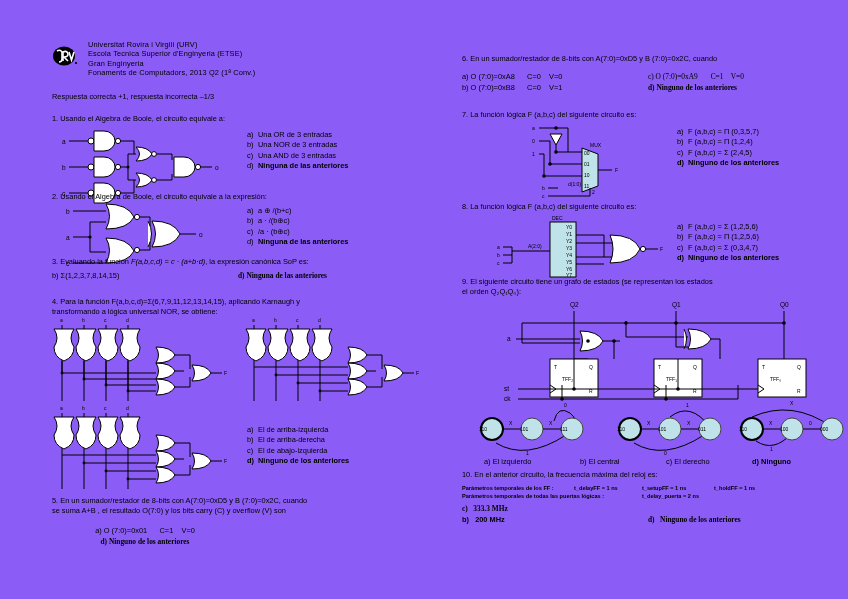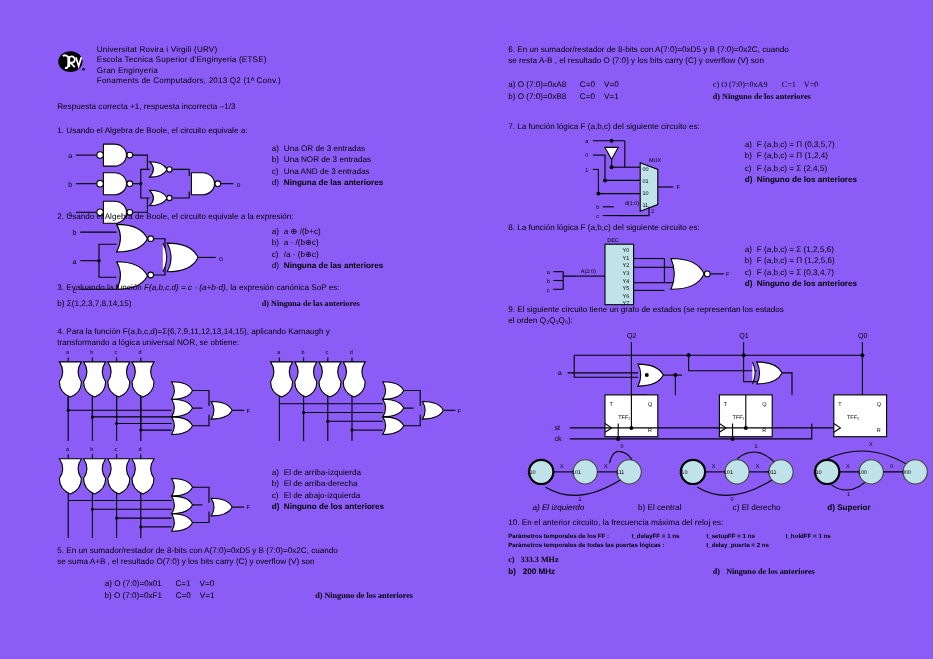--- a/index.html
+++ b/index.html
@@ -279,32 +279,30 @@
     <div class="q" style="top:496px;">
       <span>5.</span>
       <span>En un sumador/restador de 8-bits con A(7:0)=0xD5 y B (7:0)=0x2C, cuando</span><br>
       <span>se suma A+B , el resultado O(7:0) y los bits carry (C) y overflow (V) son</span>
     </div>
     <div class="two-col-ans" style="top:525px;text-align:center;">
       <div class="r">
           <span class="c1">a) O (7:0)=0x01      C=1    V=0</span>
         </div>
       <div class="r">
-          <span class="c1">b) O (7:0)=0xF1      C=0    V=1</span>
           <span class="c2 bold">d) Ninguno de los anteriores</span>
         </div>
     </div>
   </div>
 
   <div class="col colR">
 
-    <div class="q" style="top:40px;">
+    <div class="q" style="top:54px;">
       <span>6.</span>
       <span>En un sumador/restador de 8-bits con A(7:0)=0xD5 y B (7:0)=0x2C, cuando</span><br>
-      <span>se resta A-B , el resultado O (7:0) y los bits carry (C) y overflow (V) son</span>
     </div>
     <div class="two-col-ans" style="top:71px;">
       <div class="r">
           <span class="c1">a) O (7:0)=0xA8      C=0    V=0</span>
           <span class="c2">c) O (7:0)=0xA9       C=1    V=0</span>
         </div>
       <div class="r">
           <span class="c1">b) O (7:0)=0xB8      C=0    V=1</span>
           <span class="c2 bold">d) Ninguno de los anteriores</span>
         </div>
@@ -532,24 +530,24 @@
         <text class="lbl-sm" x="5" y="28">110</text>
         <text class="lbl-sm" x="46" y="28">100</text>
         <text class="lbl-sm" x="86" y="28">000</text>
         <text class="lbl-sm" x="35" y="22">X</text>
         <text class="lbl-sm" x="75" y="22">0</text>
       </svg>
     </div>
 
     <div class="ans" style="left:22px;top:457px;width:372px;">
       <div class="r" style="display:flex;">
-        <span style="width:96px;font-style:italic;"><span>a)</span> <span>El izquierdo</span></span>
+        <span style="width:96px;"><span>a)</span> <span>El izquierdo</span></span>
         <span style="width:86px;"><span>b)</span> <span>El central</span></span>
         <span style="width:86px;"><span>c)</span> <span>El derecho</span></span>
-        <span class="bold"><span>d)</span> <span>Superior</span></span>
+        <span class="bold"><span>d)</span> <span>Ninguno</span></span>
       </div>
     </div>
 
     <div class="q" style="top:470px;">
       <span>10.</span>
       <span>En el anterior circuito, la frecuencia máxima del reloj es:</span>
     </div>
     <div class="timing" style="top:484px;left:0;width:372px;">
       <div style="display:flex;">
         <span style="width:112px;">Parámetros temporales de los FF :</span>

